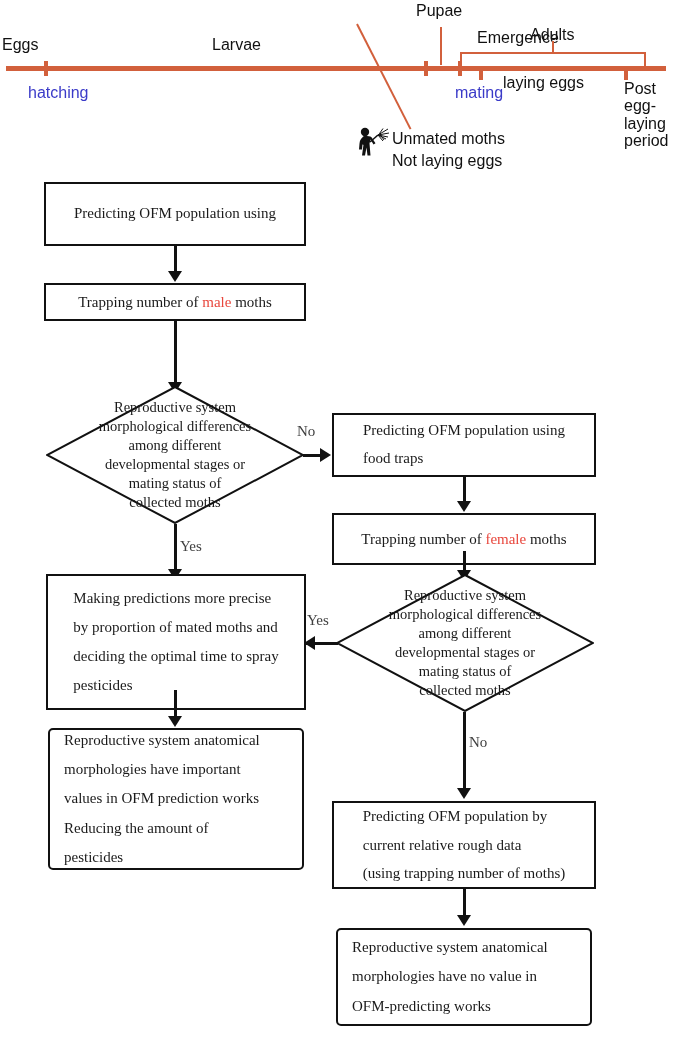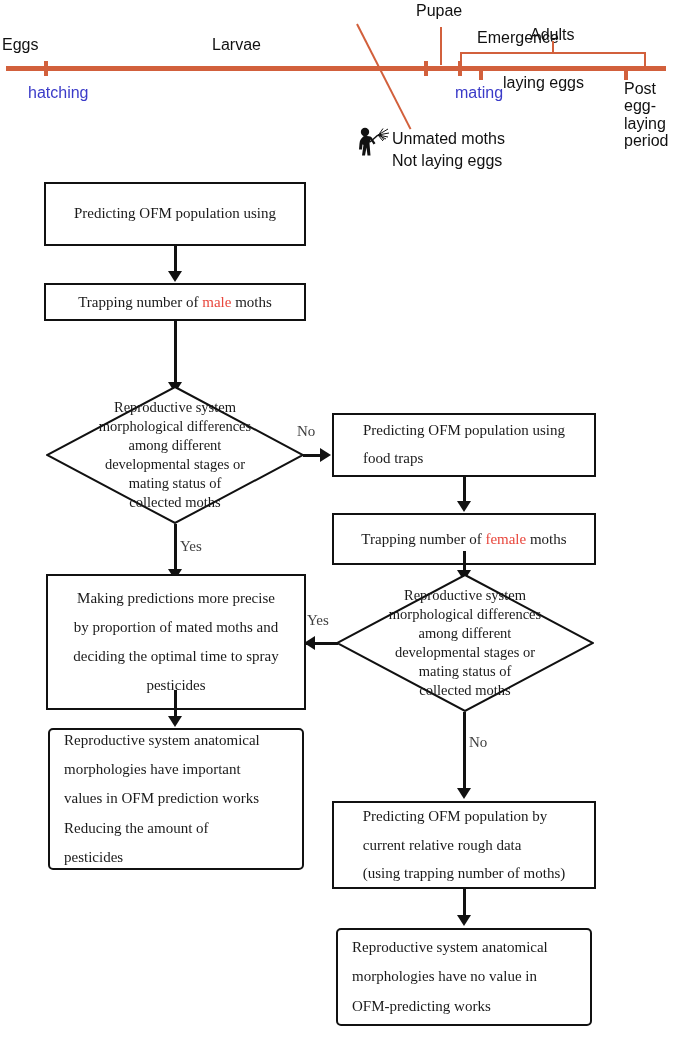--- a/index.html
+++ b/index.html
@@ -33,21 +33,21 @@
 
   
   #flow{position:absolute;left:0;top:178px;width:675px;height:871px;}
 
   .node{position:absolute;box-sizing:border-box;border:2px solid #111;
         background:#fff;display:flex;align-items:center;justify-content:center;}
   .node .txt{padding:0 14px;font-size:15px;line-height:1.85;color:#1a1a1a;}
   .node.rounded{border-radius:5px;}
   .node.rounded .txt{line-height:1.95;width:100%;}
   .node .txt.left{text-align:left;}
-  .node .txt.center{text-align:center;}
+  .node .txt.center{}
   .red{color:#E8463C;}
 
   .diamond{position:absolute;}
   .diamond svg{position:absolute;left:0;top:0;}
   .diamond .dtxt{position:absolute;left:0;top:0;width:100%;height:100%;
                  display:flex;align-items:center;justify-content:center;
                  text-align:center;font-size:14.5px;line-height:1.32;color:#1a1a1a;}
 
   .conn{position:absolute;background:#111;}
   .vline{width:2.5px;}

